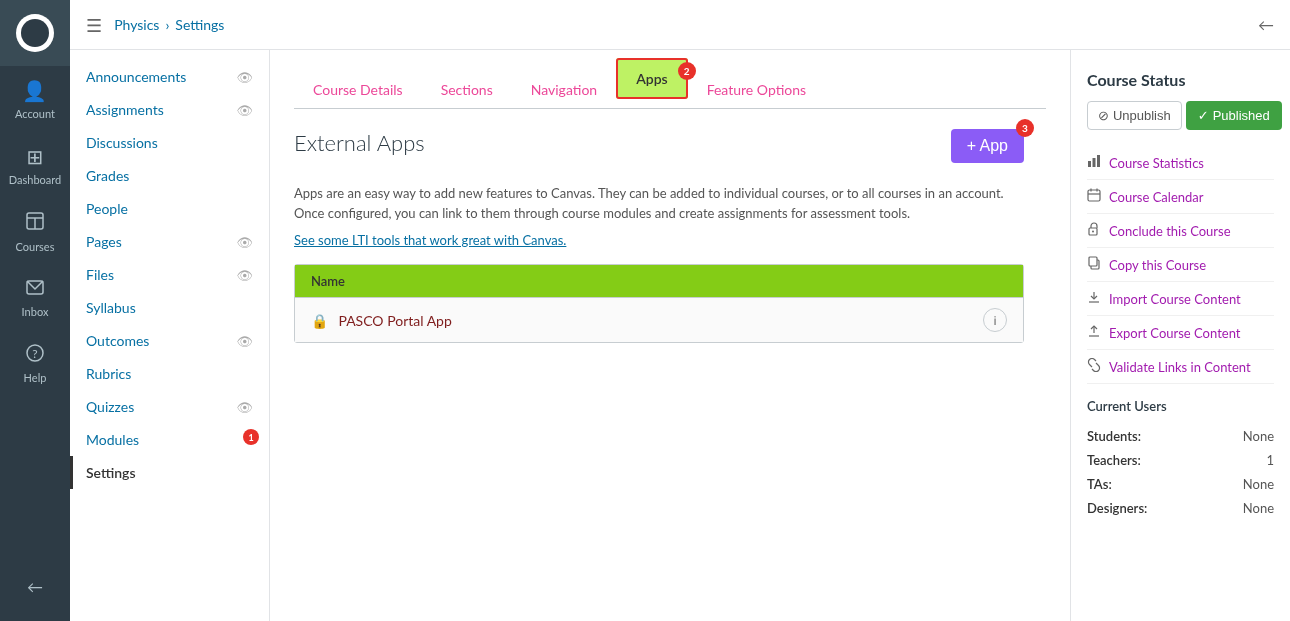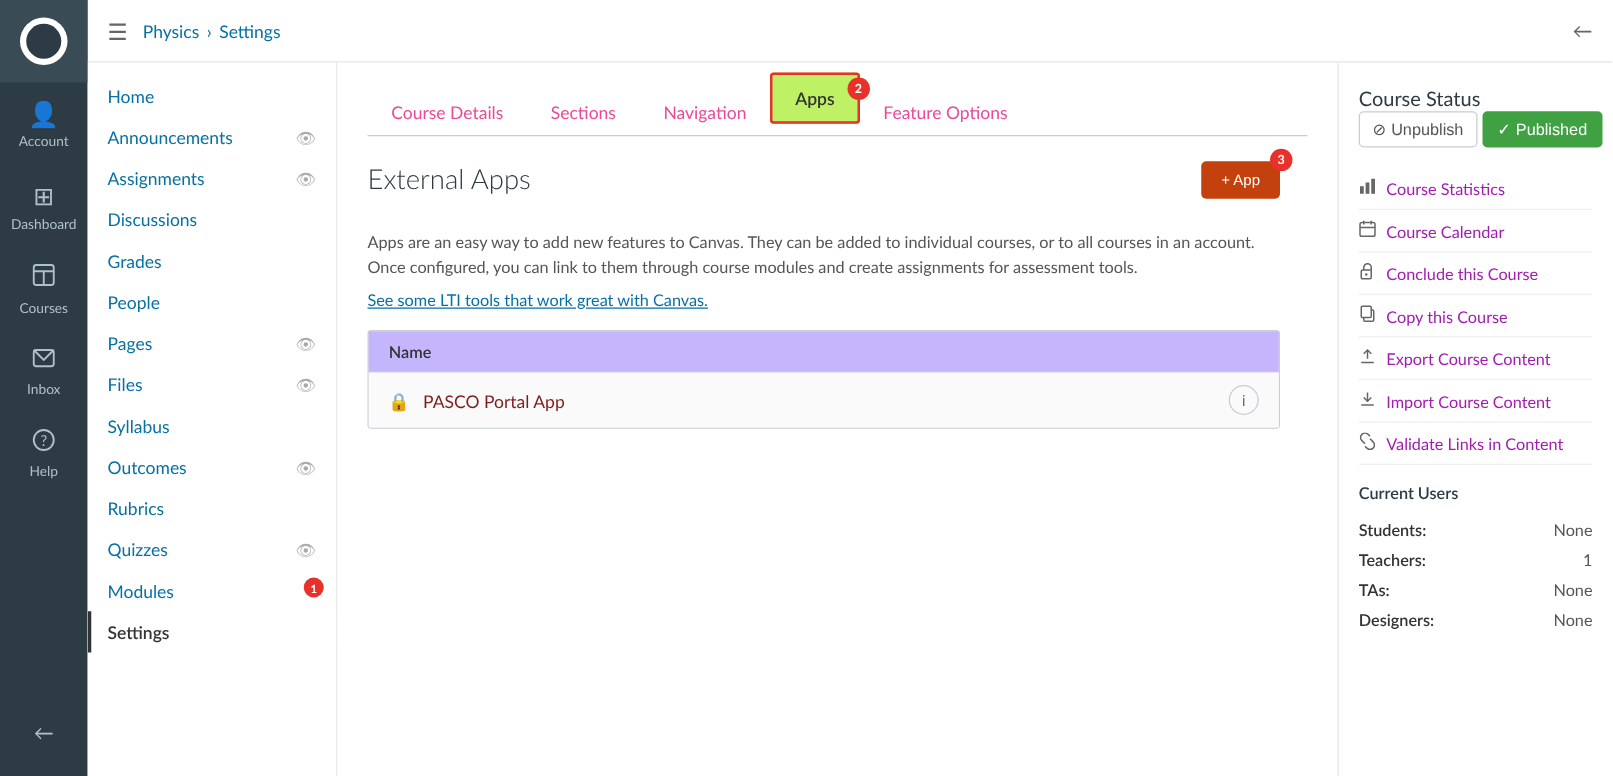--- a/index.html
+++ b/index.html
@@ -176,41 +176,41 @@
       font-size: 13px;
       text-decoration: underline;
       cursor: pointer;
       display: inline-block;
       margin-bottom: 16px;
       text-align: center;
     }
 
     
     .add-app-btn {
-      background: #c2410c;
+      background: #8b5cf6;
       color: #fff;
       border: none;
       border-radius: 4px;
       padding: 8px 16px;
-      font-size: 12px;
+      font-size: 16px;
       cursor: pointer;
       display: flex;
       align-items: center;
       gap: 6px;
       position: relative;
     }
 
     
     .apps-table {
       border: 1px solid #c7cdd1;
       border-radius: 3px;
       max-width: 730px;
     }
     .apps-table-header {
-      background: #c4b5fd;
+      background: #84cc16;
       padding: 8px 16px;
       font-weight: 600;
       font-size: 13px;
       color: #333;
       border-bottom: 1px solid #c7cdd1;
     }
     .app-row {
       display: flex;
       align-items: center;
       justify-content: space-between;
@@ -244,22 +244,23 @@
     .right-sidebar {
       width: 220px;
       border-left: 1px solid #e1e3e6;
       padding: 20px 16px;
       flex-shrink: 0;
       overflow-y: auto;
       font-size: 13px;
     }
     .sidebar-section-title {
       font-size: 16px;
-      font-weight: 400;
+      font-weight: 700;
       color: #2d3b45;
+      margin-bottom: 12px;
     }
     .course-status-btns {
       display: flex;
       gap: 4px;
       margin-bottom: 16px;
     }
     .btn-unpublish {
       background: #fff;
       border: 1px solid #c7cdd1;
       border-radius: 4px;
@@ -433,23 +434,20 @@
         <span>Settings</span>
       </div>
     </div>
     <span class="collapse-btn">←</span>
   </div>
 
   <div class="body-area">
 
     <div class="course-nav">
       <a class="course-nav-item">
-        <span>Home</span>
-      </a>
-      <a class="course-nav-item">
         <span>Announcements</span>
         <span class="nav-eye">👁</span>
       </a>
       <a class="course-nav-item">
         <span>Assignments</span>
         <span class="nav-eye">👁</span>
       </a>
       <a class="course-nav-item">
         <span>Discussions</span>
       </a>
@@ -579,36 +577,36 @@
           <svg width="14" height="14" viewBox="0 0 14 14" fill="none">
               <rect x="4" y="4" width="8" height="9" rx="1" stroke="#666" stroke-width="1.2" fill="none"></rect>
               <rect x="2" y="1" width="8" height="9" rx="1" stroke="#666" stroke-width="1.2" fill="white"></rect>
             </svg>
         </span>
         <span>Copy this Course</span>
       </div>
       <div class="sidebar-action">
         <span class="sidebar-action-icon">
           <svg width="14" height="14" viewBox="0 0 14 14" fill="none">
+              <polyline points="7,2 7,9" stroke="#666" stroke-width="1.2"></polyline>
+              <polyline points="4,6 7,9 10,6" stroke="#666" stroke-width="1.2" fill="none"></polyline>
+              <line x1="2" y1="12" x2="12" y2="12" stroke="#666" stroke-width="1.2"></line>
+            </svg>
+        </span>
+        <span>Import Course Content</span>
+      </div>
+      <div class="sidebar-action">
+        <span class="sidebar-action-icon">
+          <svg width="14" height="14" viewBox="0 0 14 14" fill="none">
               <polyline points="7,9 7,2" stroke="#666" stroke-width="1.2"></polyline>
               <polyline points="4,5 7,2 10,5" stroke="#666" stroke-width="1.2" fill="none"></polyline>
               <line x1="2" y1="12" x2="12" y2="12" stroke="#666" stroke-width="1.2"></line>
             </svg>
         </span>
         <span>Export Course Content</span>
-      </div>
-      <div class="sidebar-action">
-        <span class="sidebar-action-icon">
-          <svg width="14" height="14" viewBox="0 0 14 14" fill="none">
-              <polyline points="7,2 7,9" stroke="#666" stroke-width="1.2"></polyline>
-              <polyline points="4,6 7,9 10,6" stroke="#666" stroke-width="1.2" fill="none"></polyline>
-              <line x1="2" y1="12" x2="12" y2="12" stroke="#666" stroke-width="1.2"></line>
-            </svg>
-        </span>
-        <span>Import Course Content</span>
       </div>
       <div class="sidebar-action">
         <span class="sidebar-action-icon">
           <svg width="14" height="14" viewBox="0 0 14 14" fill="none">
               <path d="M5 9l-2.5-2.5a3.5 3.5 0 010-5 3.5 3.5 0 015 0L9 3" stroke="#666" stroke-width="1.2" fill="none"></path>
               <path d="M9 5l2.5 2.5a3.5 3.5 0 010 5 3.5 3.5 0 01-5 0L5 11" stroke="#666" stroke-width="1.2" fill="none"></path>
             </svg>
         </span>
         <span>Validate Links in Content</span>
       </div>

